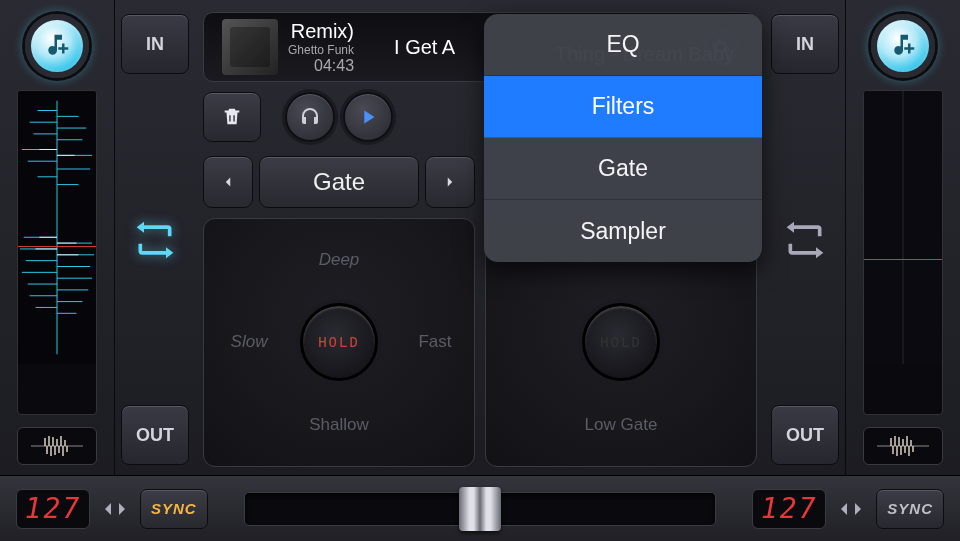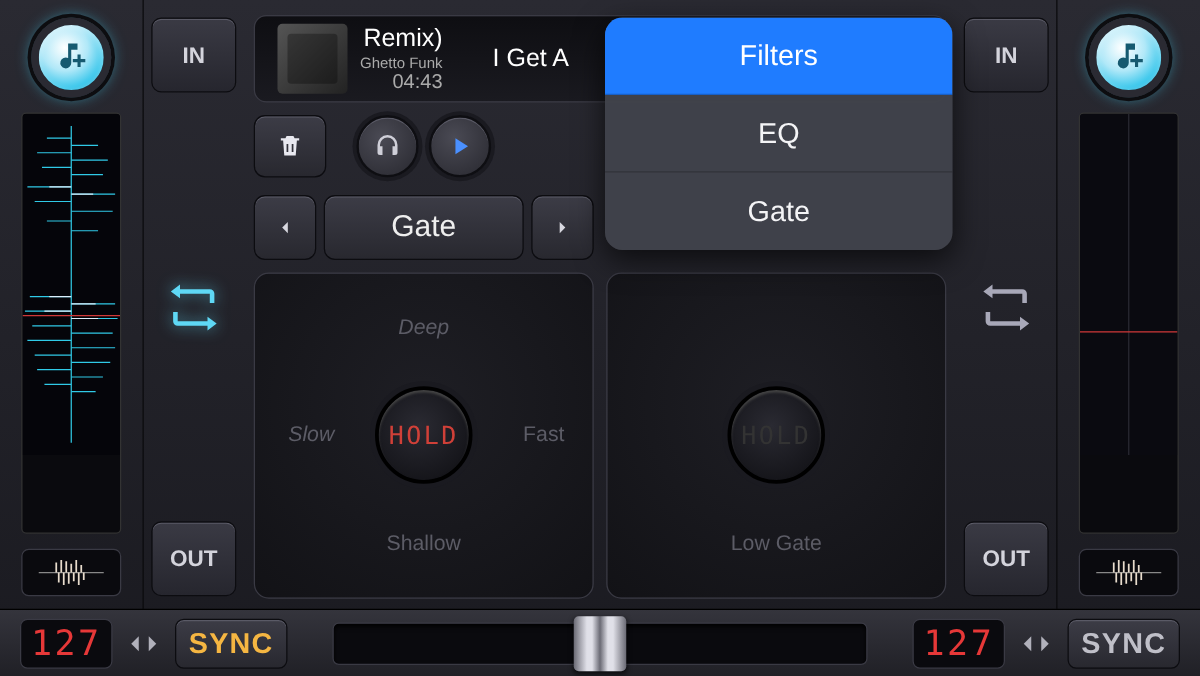--- a/index.html
+++ b/index.html
@@ -169,46 +169,46 @@
   .fx-pad .bot   { grid-area: 3/2; }
   .fx-pad .left  { grid-area: 2/1; font-style: italic; }
   .fx-pad .right { grid-area: 2/3; margin-left: 12px; }
   .fx-pad .center{ grid-area: 2/2; }
   .hold-btn {
     width: 78px; height: 78px; border-radius: 50%;
     background: radial-gradient(circle at 45% 40%, #2a2a32, #0e0e12);
     border: 3px solid #000;
     box-shadow: 0 0 0 4px #1a1a20, inset 0 2px 2px #444;
     display:flex;align-items:center;justify-content:center;
-    color:#d04038; font-family: monospace; font-size:20px;
+    color:#d04038; font-family: monospace; font-size:14px;
     letter-spacing:2px; cursor:pointer;
   }
 
   .bottom-bar {
-    height: 54px;
+    height: 66px;
     background: linear-gradient(#34343c, #202026);
     border-top: 1px solid #000;
-    display:flex; align-items:center; padding: 0 16px; gap:12px;
+    display:flex; align-items:center; padding: 0 16px; gap:12px;font-style:italic;
   }
   .bpm-display {
     width: 74px; height: 40px;
     background: #0a0a0e; border:1px solid #3a3a44; border-radius:6px;
     display:flex;align-items:center;justify-content:center;
     font-family: "DS-Digital", monospace; font-size:28px;
     color:#e63838; letter-spacing:2px;
   }
   .nudge {
     display:flex; gap:2px; cursor:pointer; color:#b0b0ba;
   }
   .sync-btn {
     height:40px; padding:0 10px;
     background: linear-gradient(#3c3c46,#28282f);
     border:1px solid #0c0c10; border-radius:7px;
     display:flex;align-items:center;justify-content:center;
-    font-weight:700; font-size:23px; letter-spacing:1px;
+    font-weight:700; font-size:15px; letter-spacing:1px;
     cursor:pointer;
     box-shadow: inset 0 1px 0 #5a5a66;
   }
   .sync-btn.active { color:#f5b642; }
   .sync-btn.inactive { color:#bfbfc8; }
   .crossfader {
     flex:1; height:34px; margin: 0 24px;
     background: #0a0a0e; border:1px solid #3a3a44; border-radius:5px;
     position:relative;
     box-shadow: inset 0 2px 4px #000;
@@ -429,18 +429,19 @@
         </svg>
       <svg width="12" height="16" viewBox="0 0 10 16">
           <path fill="currentColor" d="M2 2l6 6-6 6z"></path>
         </svg>
     </div>
     <div class="sync-btn inactive">SYNC</div>
   </div>
 </div>
 
 <div class="popover" id="popover">
+    <div class="item">EQ</div>
     <div class="item selected">Filters</div>
-    <div class="item">EQ</div>
     <div class="item">Gate</div>
+    <div class="item">Sampler</div>
   </div>
 
 <span class="below-popover" style="top: 43px; left: 555px; font-size: 20px; color: rgb(255, 255, 255); z-index: 10;">Thing - Dream Baby</span>
 
 </body></html>

